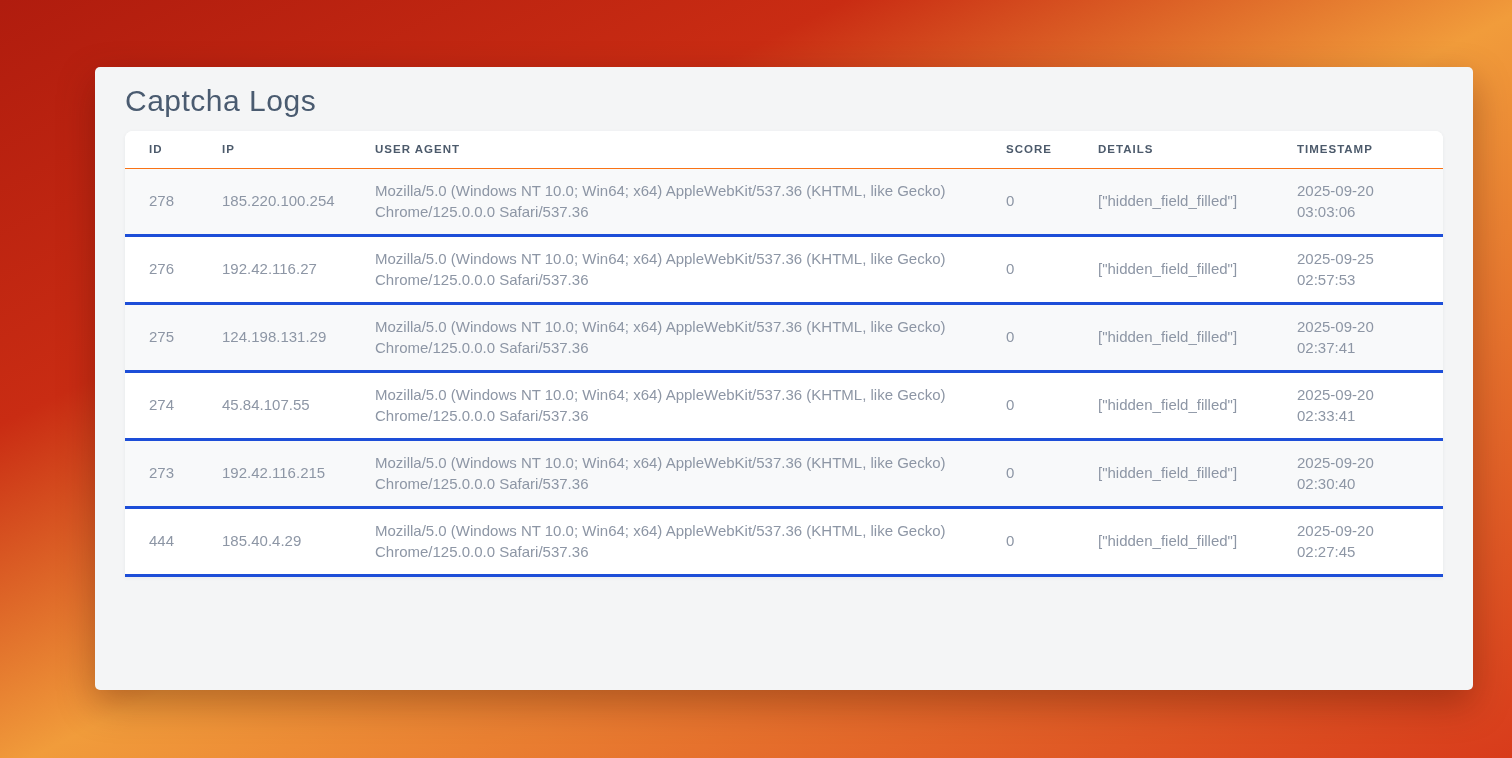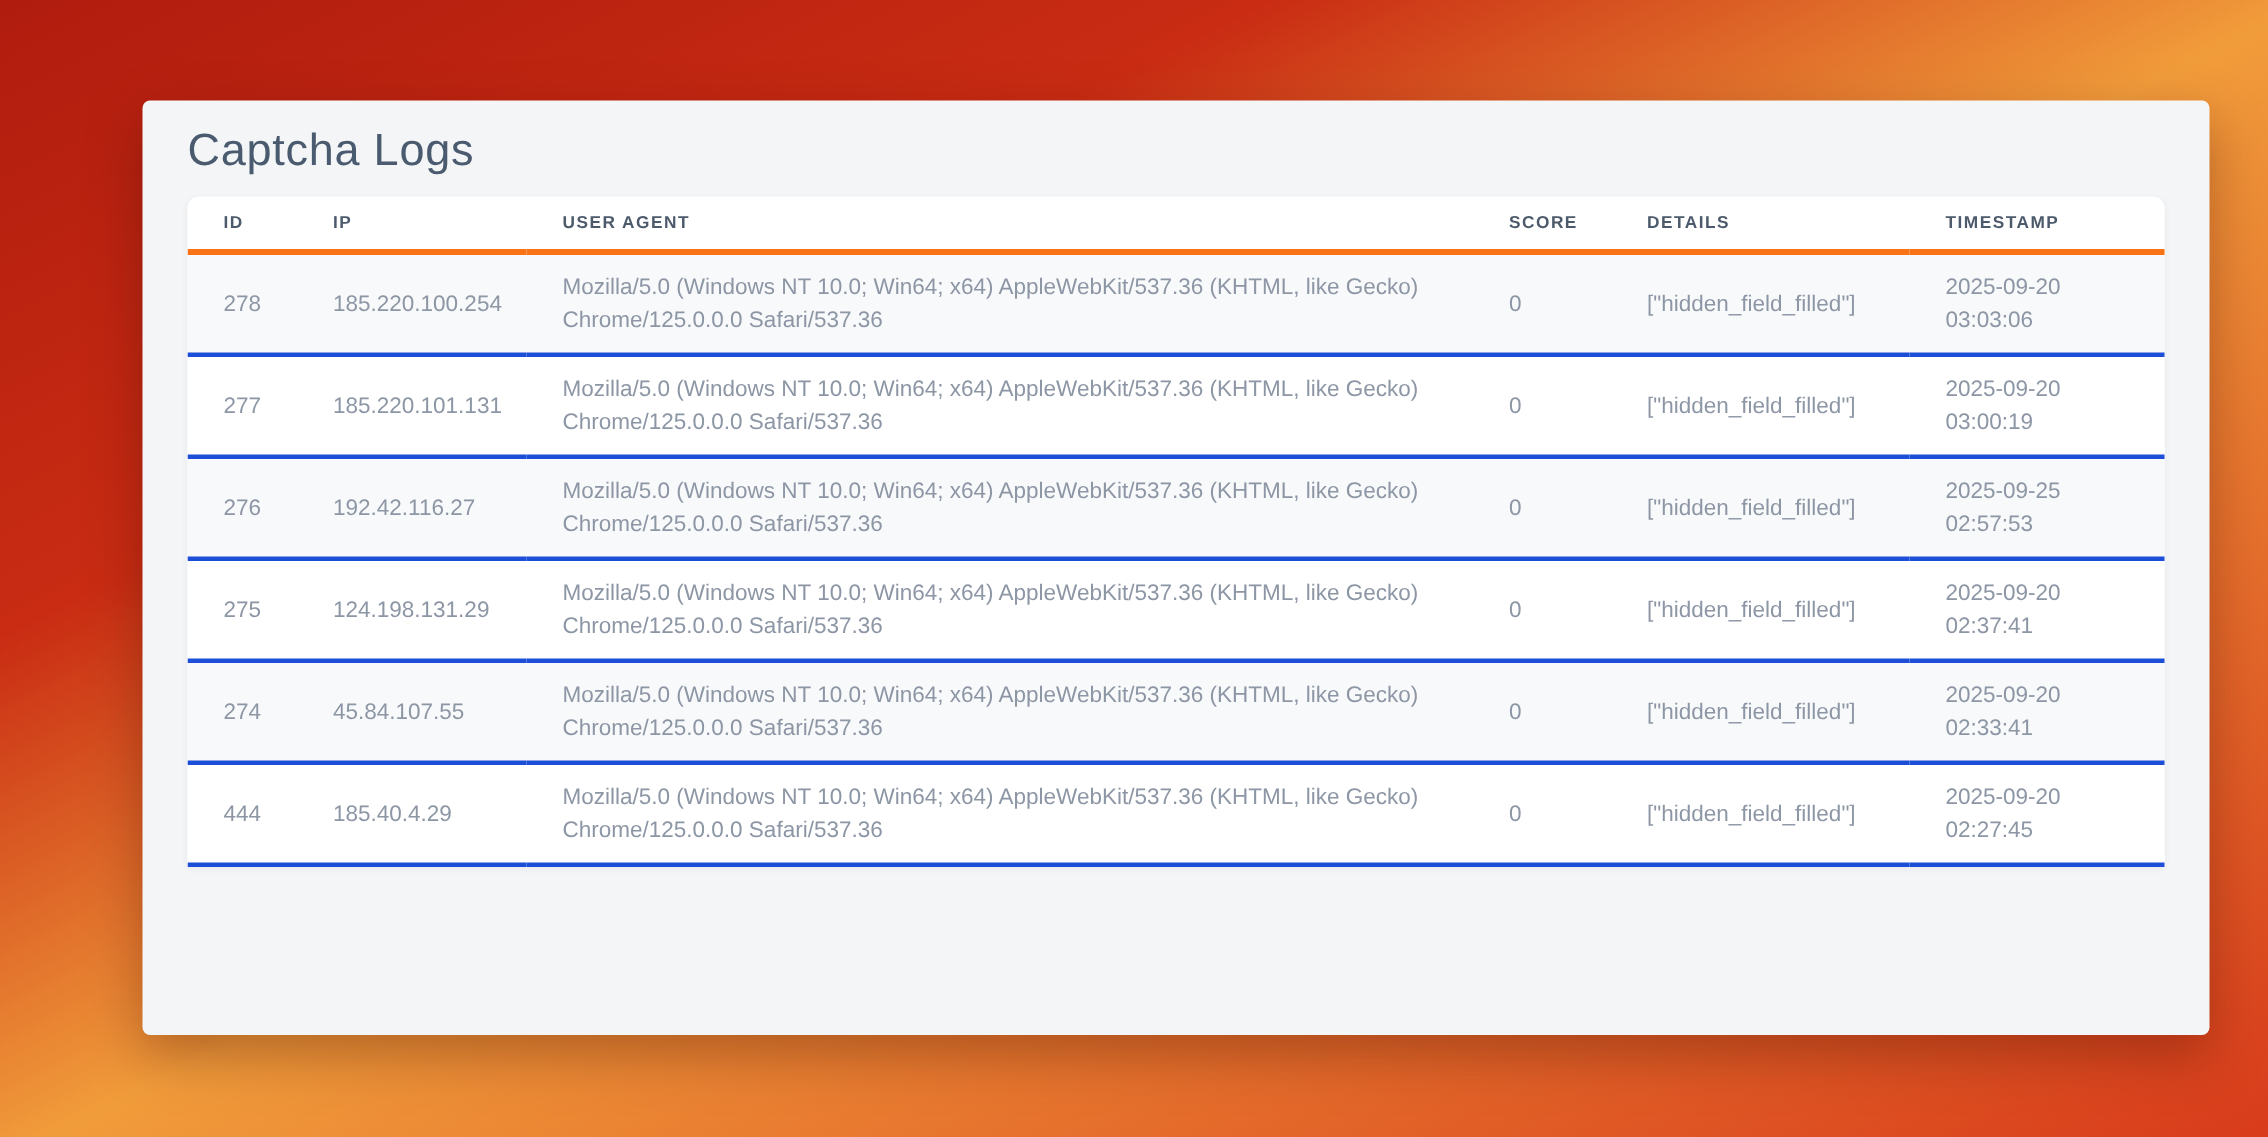--- a/index.html
+++ b/index.html
@@ -49,21 +49,21 @@
   thead th {
     height: 37px;
     text-align: left;
     vertical-align: middle;
     font-size: 11.5px;
     font-weight: bold;
     letter-spacing: 1px;
     color: #4c5a6b;
     padding: 0 8px 0 24px;
     background: #ffffff;
-    border-bottom: 4px solid #f97316;
+    border-bottom: 1px solid #f97316;
     white-space: nowrap;
   }
   tbody tr { border-bottom: 3px solid #1d4ed8; }
   tbody tr:nth-child(odd)  { background: #f8f9fa; }
   tbody tr:nth-child(even) { background: #ffffff; }
   tbody td {
     padding: 11px 12px 11px 24px;
     font-size: 15px;
     line-height: 21.5px;
     color: #8d96a5;
@@ -100,28 +100,20 @@
       <tbody>
           <tr>
             <td class="col-id">278</td>
             <td class="col-ip">185.220.100.254</td>
             <td class="col-user_agent">Mozilla/5.0 (Windows NT 10.0; Win64; x64) AppleWebKit/537.36 (KHTML, like Gecko) Chrome/125.0.0.0 Safari/537.36</td>
             <td class="col-score">0</td>
             <td class="col-details">["hidden_field_filled"]</td>
             <td class="col-timestamp">2025-09-20 03:03:06</td>
           </tr>
           <tr>
-            <td class="col-id">277</td>
-            <td class="col-ip">185.220.101.131</td>
-            <td class="col-user_agent">Mozilla/5.0 (Windows NT 10.0; Win64; x64) AppleWebKit/537.36 (KHTML, like Gecko) Chrome/125.0.0.0 Safari/537.36</td>
-            <td class="col-score">0</td>
-            <td class="col-details">["hidden_field_filled"]</td>
-            <td class="col-timestamp">2025-09-20 03:00:19</td>
-          </tr>
-          <tr>
             <td class="col-id">276</td>
             <td class="col-ip">192.42.116.27</td>
             <td class="col-user_agent">Mozilla/5.0 (Windows NT 10.0; Win64; x64) AppleWebKit/537.36 (KHTML, like Gecko) Chrome/125.0.0.0 Safari/537.36</td>
             <td class="col-score">0</td>
             <td class="col-details">["hidden_field_filled"]</td>
             <td class="col-timestamp">2025-09-25 02:57:53</td>
           </tr>
           <tr>
             <td class="col-id">275</td>
             <td class="col-ip">124.198.131.29</td>
@@ -132,20 +124,28 @@
           </tr>
           <tr>
             <td class="col-id">274</td>
             <td class="col-ip">45.84.107.55</td>
             <td class="col-user_agent">Mozilla/5.0 (Windows NT 10.0; Win64; x64) AppleWebKit/537.36 (KHTML, like Gecko) Chrome/125.0.0.0 Safari/537.36</td>
             <td class="col-score">0</td>
             <td class="col-details">["hidden_field_filled"]</td>
             <td class="col-timestamp">2025-09-20 02:33:41</td>
           </tr>
           <tr>
+            <td class="col-id">273</td>
+            <td class="col-ip">192.42.116.215</td>
+            <td class="col-user_agent">Mozilla/5.0 (Windows NT 10.0; Win64; x64) AppleWebKit/537.36 (KHTML, like Gecko) Chrome/125.0.0.0 Safari/537.36</td>
+            <td class="col-score">0</td>
+            <td class="col-details">["hidden_field_filled"]</td>
+            <td class="col-timestamp">2025-09-20 02:30:40</td>
+          </tr>
+          <tr>
             <td class="col-id">444</td>
             <td class="col-ip">185.40.4.29</td>
             <td class="col-user_agent">Mozilla/5.0 (Windows NT 10.0; Win64; x64) AppleWebKit/537.36 (KHTML, like Gecko) Chrome/125.0.0.0 Safari/537.36</td>
             <td class="col-score">0</td>
             <td class="col-details">["hidden_field_filled"]</td>
             <td class="col-timestamp">2025-09-20 02:27:45</td>
           </tr>
         </tbody>
     </table>
   </div>

